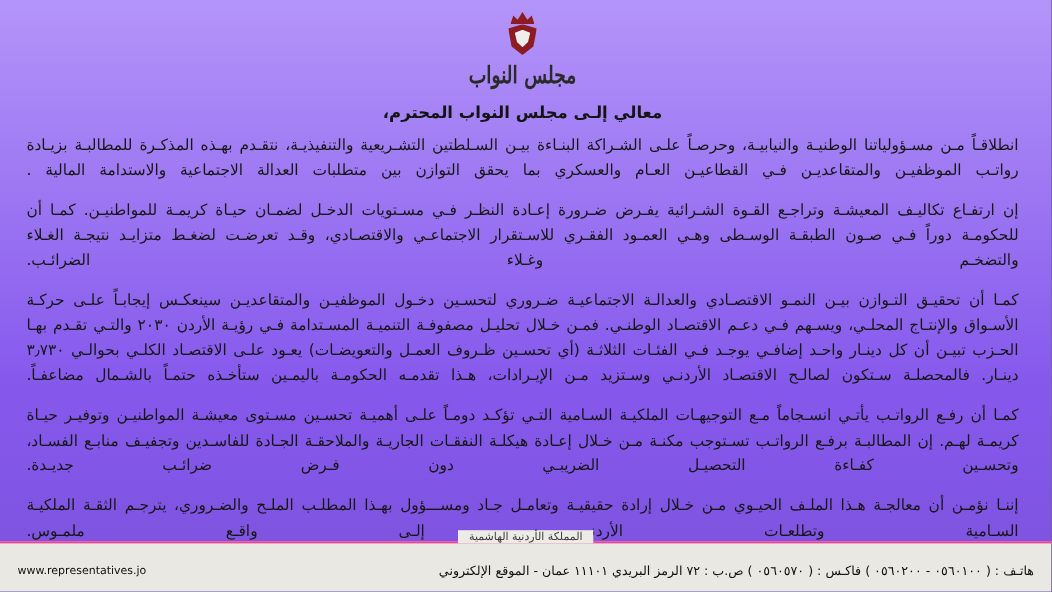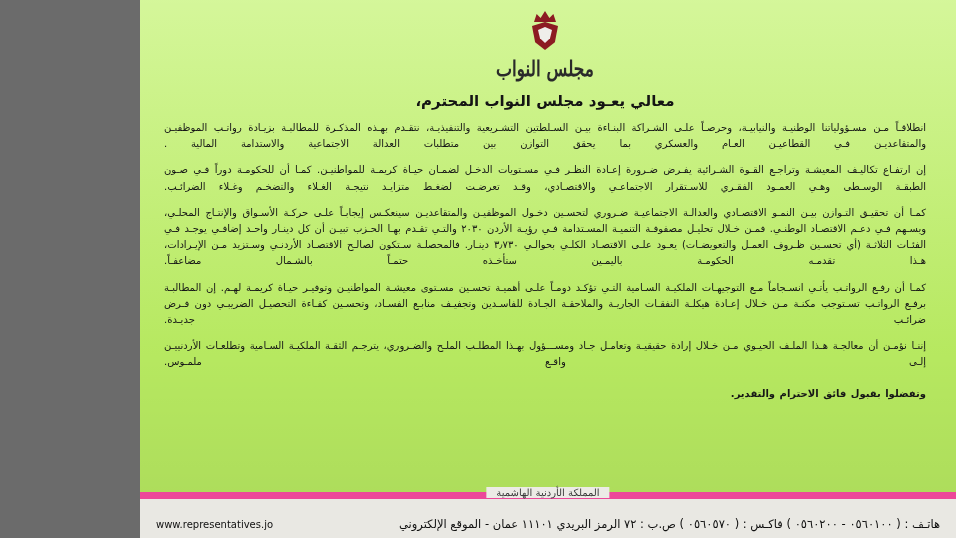--- a/index.html
+++ b/index.html
@@ -2,23 +2,23 @@
 <html lang="ar" dir="rtl"><head>
 <meta charset="utf-8">
 <style>
   html, body {
     margin: 0;
     padding: 0;
     background: #6b6b6b;
   }
   .page {
     position: relative;
-    width: 816px;
+    width: 956px;
     height: 538px;
-    background: #bef264;
+    background: #8b5cf6;
     overflow: hidden;
     font-family: "DejaVu Sans", "Liberation Sans", sans-serif;
     color: #1b1b1b;
   }
   
   .page::before {
     content: "";
     position: absolute;
     inset: 0;
     background:
@@ -89,38 +89,38 @@
   .greeting {
     margin-top: 14px;
     text-align: right;
     font-size: 14.5px;
     font-weight: 700;
   }
   .para {
     margin-top: 10px;
     text-align: justify;
     text-align-last: justify;
-    font-size: 10px;
+    font-size: 14px;
     line-height: 1.62;
     color: #161616;
     word-spacing: 1px;
   }
   .para.last-line {
     text-align: right;
     text-align-last: right;
     font-weight: 700;
     margin-top: 16px;
   }
 
   
   .footer {
     position: absolute;
     left: 0; right: 0; bottom: 0;
     height: 46px;
-    border-top: 7px solid #ec4899;
+    border-top: 2px solid #ec4899;
     background: #e9e8e3;
     padding: 4px 16px 0 16px;
     box-sizing: border-box;
   }
   .footer-stamp {
     position: absolute;
     top: -12px; left: 50%;
     transform: translateX(-50%);
     font-family: "DejaVu Serif", "Liberation Serif", serif;
     font-size: 10px;
@@ -153,21 +153,21 @@
   <div class="sheet">
 
     <div class="letterhead">
       <div class="crest">
         <div class="crown"></div>
         <div class="shield"></div>
       </div>
       <div class="lh-title">مجلس النواب</div>
     </div>
 
-    <div class="addressee">معالي يعـود مجلس النواب المحترم،</div>
+    <div class="addressee">معالي إلـى مجلس النواب المحترم،</div>
 
 
     <p class="para">انطلاقـاً مـن مسـؤولياتنا الوطنيـة والنيابيـة، وحرصـاً علـى الشـراكة البنـاءة بيـن السـلطتين التشـريعية والتنفيذيـة، نتقـدم بهـذه المذكـرة للمطالبـة بزيـادة رواتـب الموظفيـن والمتقاعديـن فـي القطاعيـن العـام والعسكري بما يحقق التوازن بين متطلبات العدالة الاجتماعية والاستدامة المالية .</p>
     <p class="para">إن ارتفـاع تكاليـف المعيشـة وتراجـع القـوة الشـرائية يفـرض ضـرورة إعـادة النظـر فـي مسـتويات الدخـل لضمـان حيـاة كريمـة للمواطنيـن. كمـا أن للحكومـة دوراً فـي صـون الطبقـة الوسـطى وهـي العمـود الفقـري للاسـتقرار الاجتماعـي والاقتصـادي، وقـد تعرضـت لضغـط متزايـد نتيجـة الغـلاء والتضخـم وغـلاء الضرائـب.</p>
     <p class="para">كمـا أن تحقيـق التـوازن بيـن النمـو الاقتصـادي والعدالـة الاجتماعيـة ضـروري لتحسـين دخـول الموظفيـن والمتقاعديـن سينعكـس إيجابـاً علـى حركـة الأسـواق والإنتـاج المحلـي، ويسـهم فـي دعـم الاقتصـاد الوطنـي. فمـن خـلال تحليـل مصفوفـة التنميـة المسـتدامة فـي رؤيـة الأردن ٢٠٣٠ والتـي تقـدم بهـا الحـزب تبيـن أن كل دينـار واحـد إضافـي يوجـد فـي الفئـات الثلاثـة (أي تحسـين ظـروف العمـل والتعويضـات) يعـود علـى الاقتصـاد الكلـي بحوالـي ٣٫٧٣٠ دينـار. فالمحصلـة سـتكون لصالـح الاقتصـاد الأردنـي وسـتزيد مـن الإيـرادات، هـذا تقدمـه الحكومـة باليمـين ستأخـذه حتمـاً بالشـمال مضاعفـاً.</p>
     <p class="para">كمـا أن رفـع الرواتـب يأتـي انسـجاماً مـع التوجيهـات الملكيـة السـامية التـي تؤكـد دومـاً علـى أهميـة تحسـين مسـتوى معيشـة المواطنيـن وتوفيـر حيـاة كريمـة لهـم. إن المطالبـة برفـع الرواتـب تسـتوجب مكنـة مـن خـلال إعـادة هيكلـة النفقـات الجاريـة والملاحقـة الجـادة للفاسـدين وتجفيـف منابـع الفسـاد، وتحسـين كفـاءة التحصيـل الضريبـي دون فـرض ضرائـب جديـدة.</p>
     <p class="para">إننـا نؤمـن أن معالجـة هـذا الملـف الحيـوي مـن خـلال إرادة حقيقيـة وتعامـل جـاد ومســـؤول بهـذا المطلـب الملـح والضـروري، يترجـم الثقـة الملكيـة السـامية وتطلعـات الأردنييـن إلـى واقـع ملمـوس.</p>
 
     <p class="para last-line">وتفضلوا بقبول فائق الاحترام والتقدير.</p>
 

